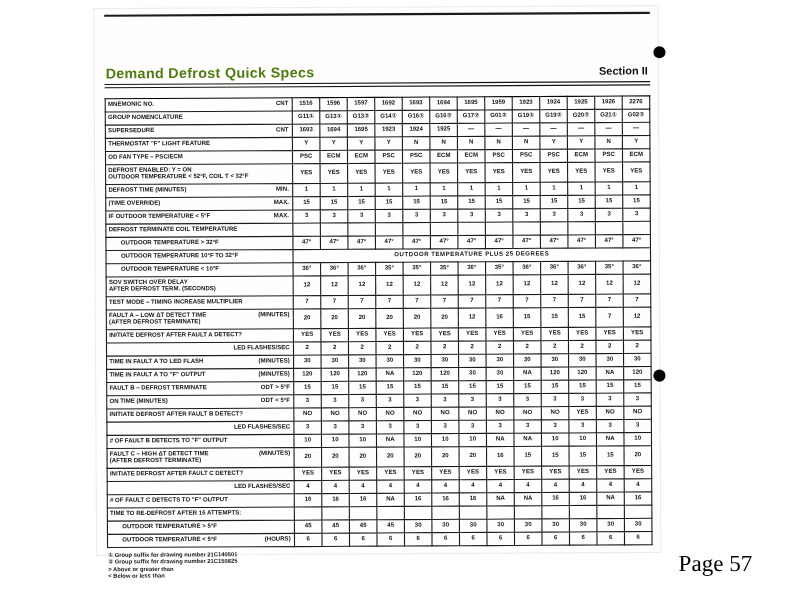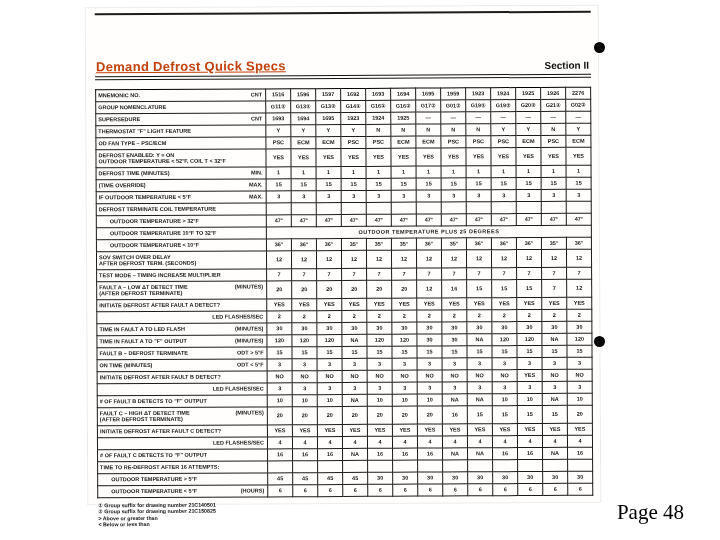--- a/index.html
+++ b/index.html
@@ -13,21 +13,21 @@
     background:#fffefd;border:1px solid #ececea;
     transform:rotate(-0.3deg);
   }
   .doc-header{
     display:flex;justify-content:space-between;align-items:flex-end;
     margin:5px 7px 0 9px;
     border-top:2px solid #1c1c1c;
     border-bottom:4px double #141414;
     padding:3px 2px 2px 1px;
   }
-  .doc-title{font-size:13px;font-weight:bold;letter-spacing:.3px;color:#c2410c;text-decoration:underline;}
+  .doc-title{font-size:13px;font-weight:bold;letter-spacing:.3px;color:#4d7c0f;}
   .doc-section{font-size:10px;font-weight:bold;color:#101010;padding-bottom:1px;margin-top:44px;}
   .tablewrap{margin:9px 7px 0 9px;}
   table{border-collapse:collapse;width:496px;table-layout:fixed;}
   td{
     border:1px solid #1b1b1b;
     padding:0 1px;height:11px;overflow:hidden;white-space:nowrap;
     font-size:5.5px;line-height:1.05;font-weight:bold;color:#141414;
     vertical-align:middle;
   }
   td:first-child{width:166px;}
@@ -744,13 +744,13 @@
       <div class="fnline">① Group suffix for drawing number 21C140501</div>
       <div class="fnline">② Group suffix for drawing number 21C150825</div>
       <div class="fnline">&gt; Above or greater than</div>
       <div class="fnline">&lt; Below or less than</div>
     </div>
 </div>
 
 <div class="dot dot-top"></div>
 <div class="dot dot-bottom"></div>
 
-<div class="pageno">Page 48</div>
+<div class="pageno">Page 57</div>
 
 </body></html>

